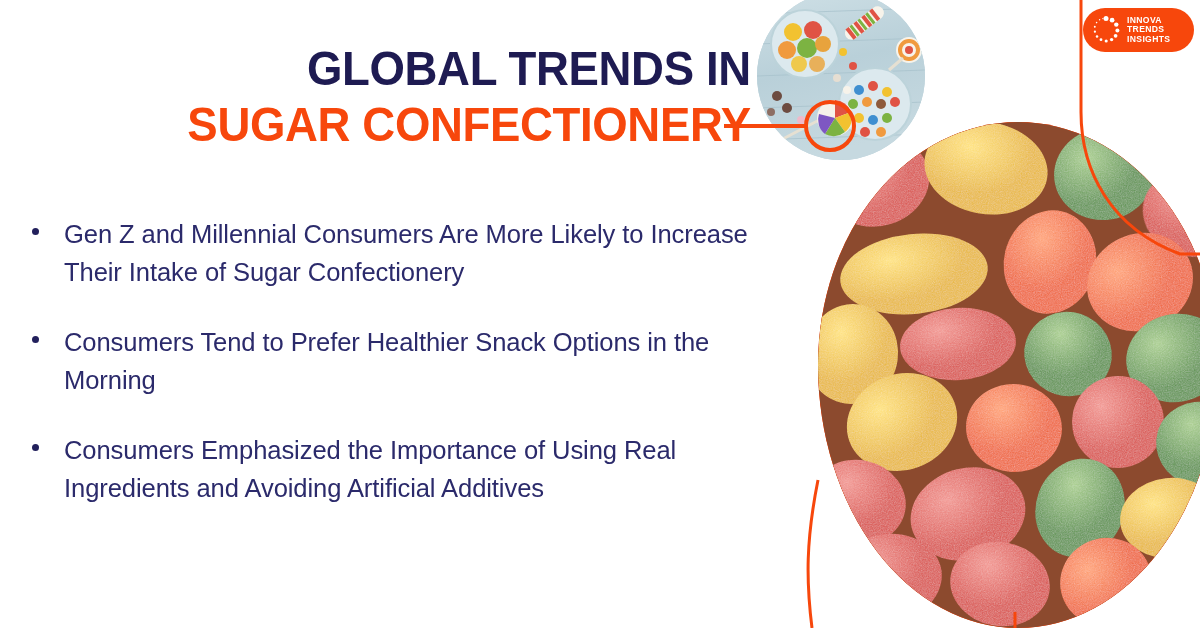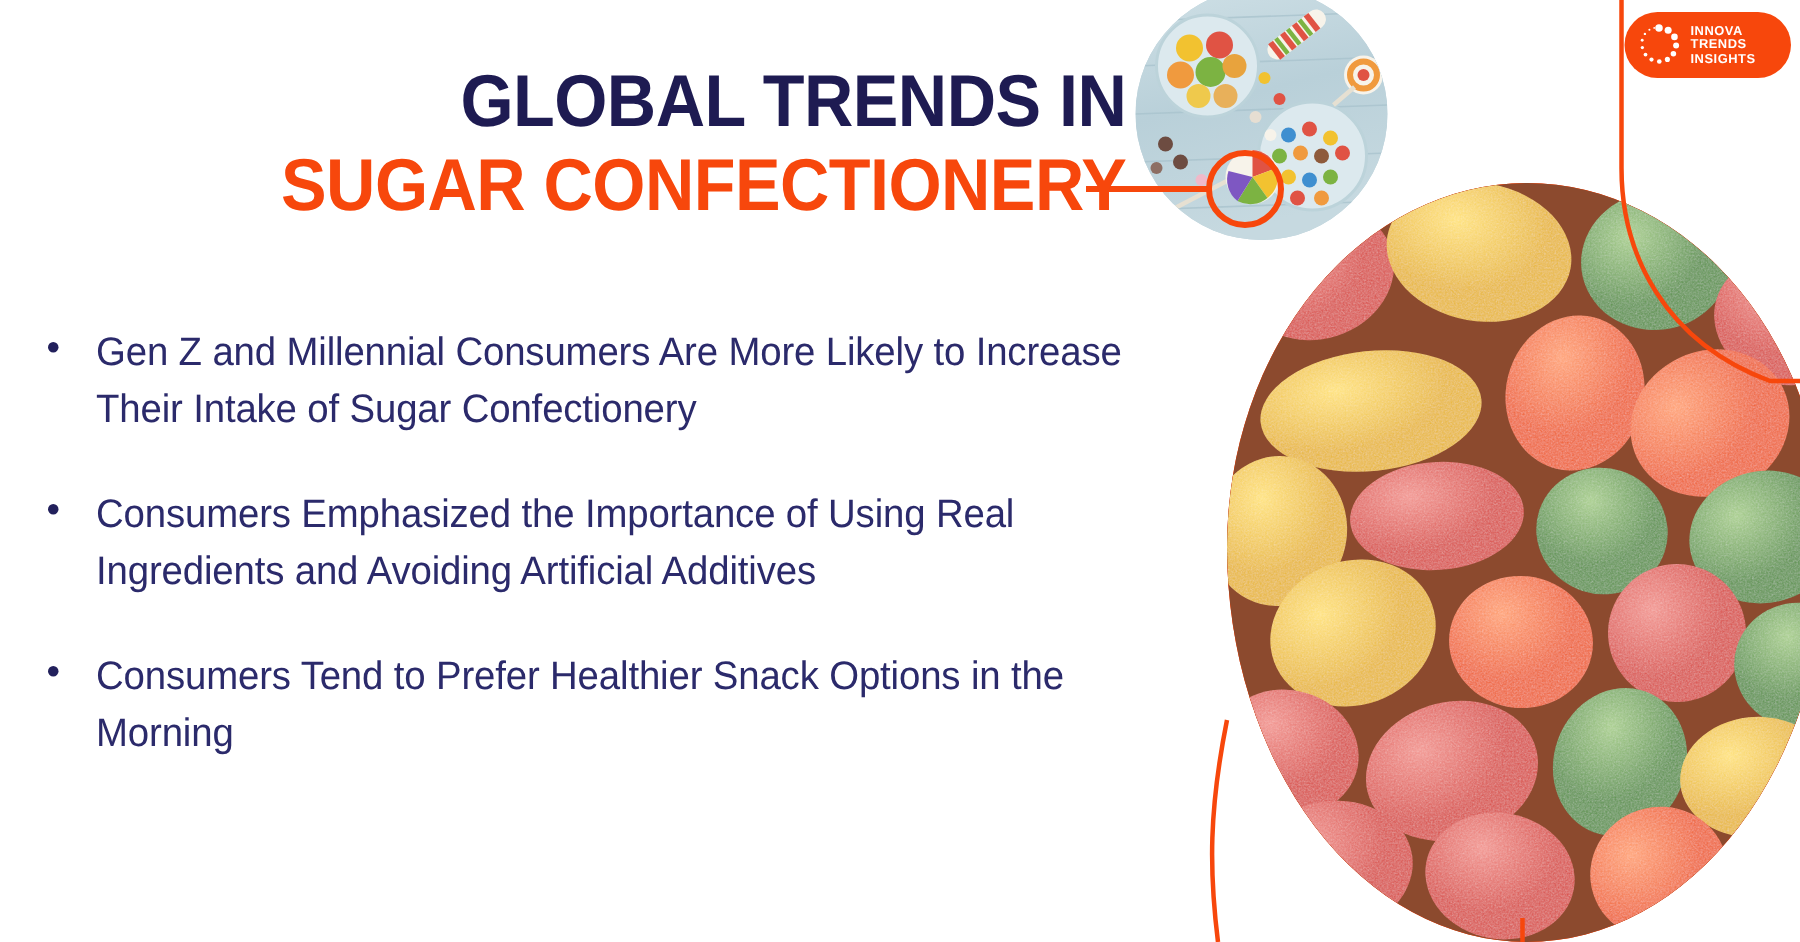--- a/index.html
+++ b/index.html
@@ -241,25 +241,25 @@
     <div class="title-line l2">SUGAR CONFECTIONERY</div>
   </div>
 
   <div class="bullets">
     <div class="bullet-row">
       <span class="bullet-dot"></span>
       <div class="bullet-text">Gen Z and Millennial Consumers Are More Likely to Increase Their Intake of Sugar Confectionery</div>
     </div>
     <div class="bullet-row">
       <span class="bullet-dot"></span>
-      <div class="bullet-text">Consumers Emphasized the Importance of Using Real Ingredients and Avoiding Artificial Additives</div>
+      <div class="bullet-text">Consumers Tend to Prefer Healthier Snack Options in the Morning</div>
     </div>
     <div class="bullet-row">
       <span class="bullet-dot"></span>
-      <div class="bullet-text">Consumers Tend to Prefer Healthier Snack Options in the Morning</div>
+      <div class="bullet-text">Consumers Emphasized the Importance of Using Real Ingredients and Avoiding Artificial Additives</div>
     </div>
   </div>
 
   <div class="logo">
     <div class="logo-mark">
       <svg width="30" height="30" viewBox="0 0 30 30">
         <g fill="#ffffff">
           <circle cx="15" cy="3.6" r="2.5"></circle>
           <circle cx="21.1" cy="5.2" r="2.35"></circle>
           <circle cx="25.3" cy="9.6" r="2.2"></circle>

